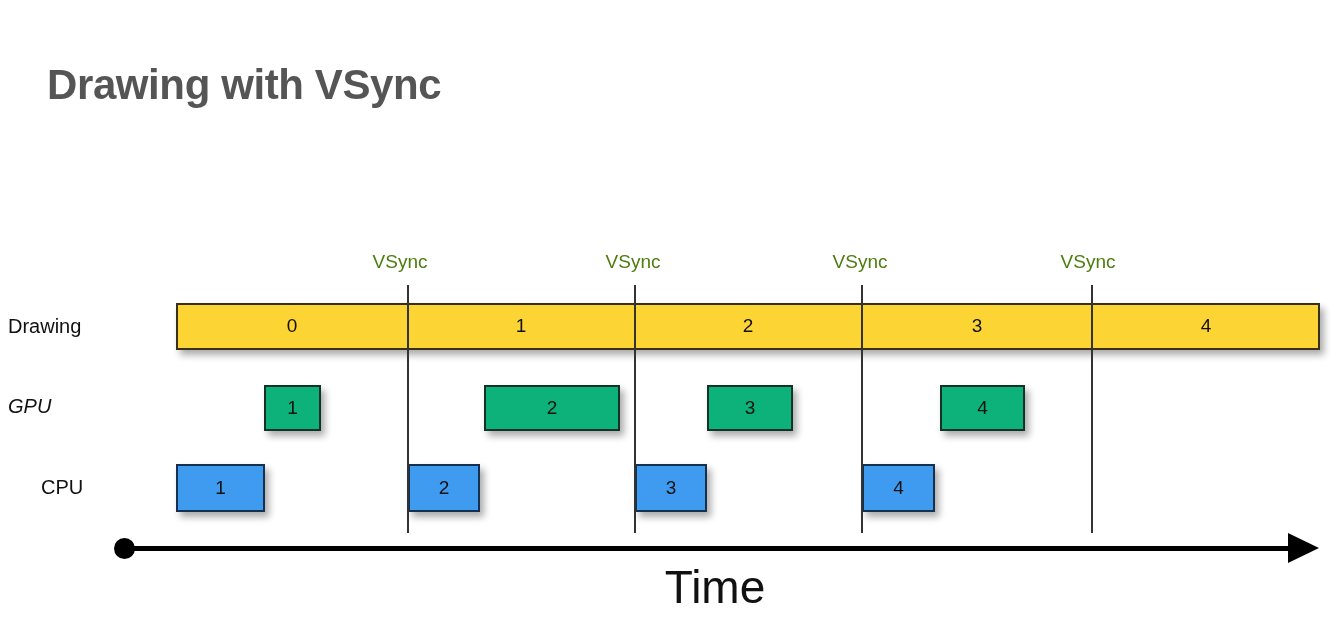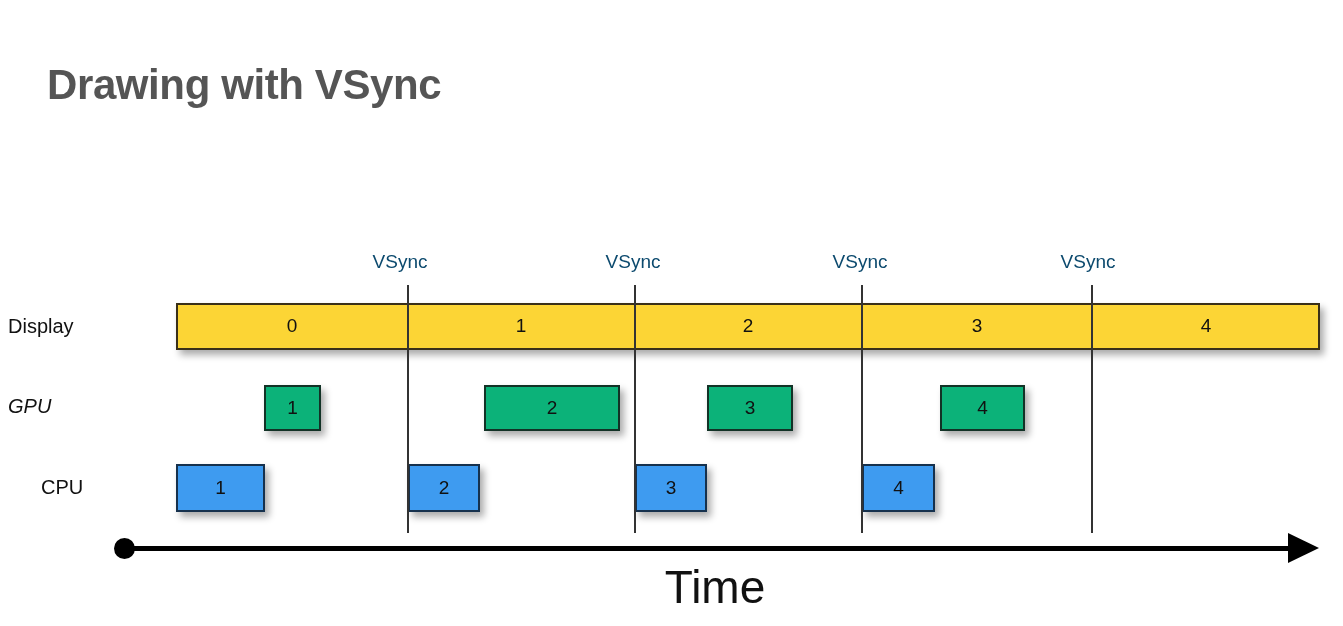--- a/index.html
+++ b/index.html
@@ -54,21 +54,21 @@
     position: absolute;
     top: 285px;
     width: 2px;
     height: 248px;
     background: #333333;
   }
   .vsync-label {
     position: absolute;
     top: 251px;
     font-size: 19px;
-    color: #0c4a6e;
+    color: #4d7c0f;
     white-space: nowrap;
     transform: translateX(-50%);
   }
 
   
   #display-bar {
     position: absolute;
     left: 176px;
     top: 303px;
     width: 1144px;
@@ -150,21 +150,21 @@
     white-space: nowrap;
   }
 </style>
 </head>
 <body>
 
 <div id="slide-title">Drawing with VSync</div>
 
 <div id="diagram">
 
-  <div class="row-label" id="label-display">Display</div>
+  <div class="row-label" id="label-display">Drawing</div>
   <div class="row-label" id="label-gpu">GPU</div>
   <div class="row-label" id="label-cpu">CPU</div>
 
   <div id="display-bar"></div>
   <div class="display-seg-label" style="left:292px">0</div>
   <div class="display-seg-label" style="left:521px">1</div>
   <div class="display-seg-label" style="left:748px">2</div>
   <div class="display-seg-label" style="left:977px">3</div>
   <div class="display-seg-label" style="left:1206px">4</div>
 

